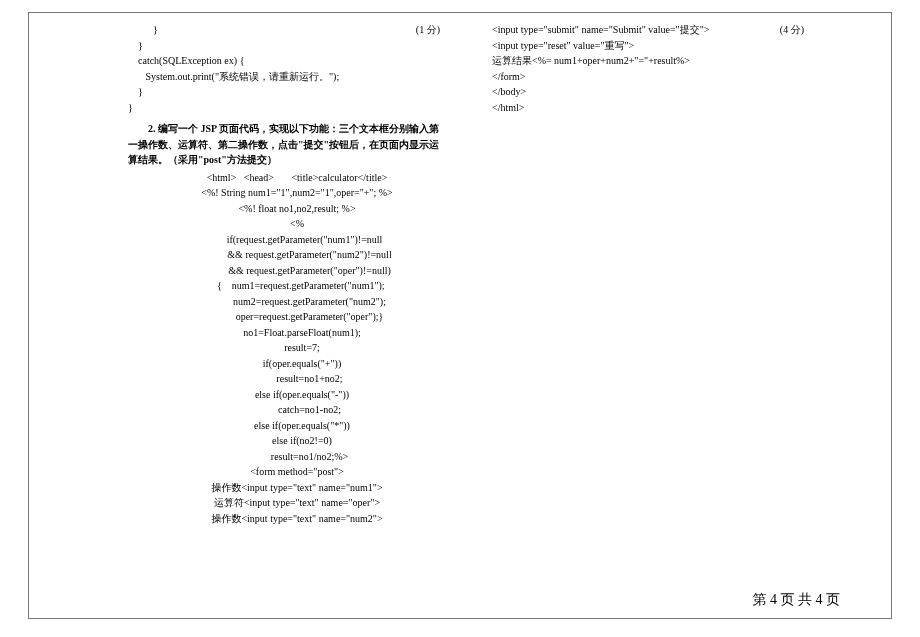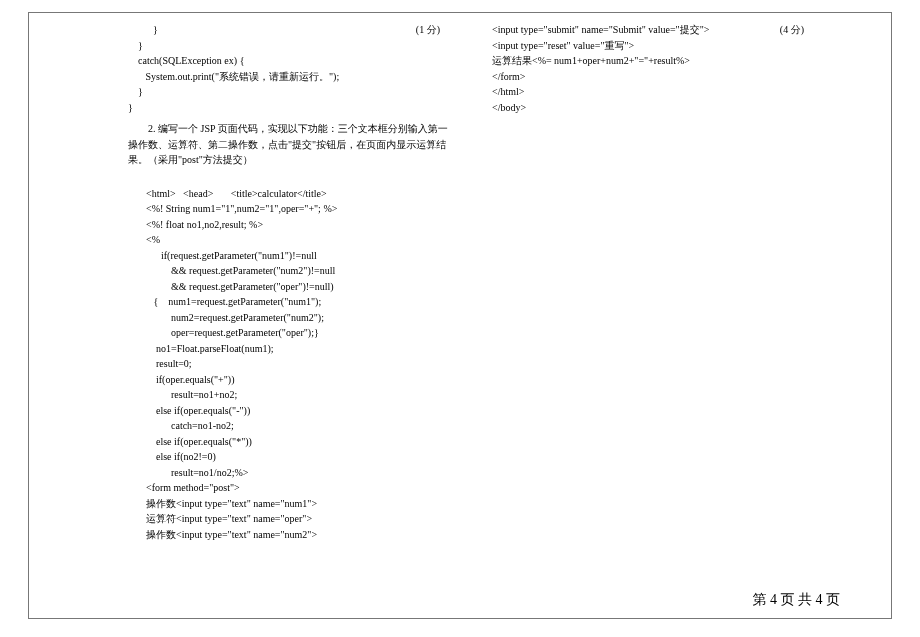--- a/index.html
+++ b/index.html
@@ -24,21 +24,21 @@
       pointer-events: none;
     }
     .columns {
       display: flex;
       gap: 44px;
       padding: 0 68px 0 88px;
     }
     .col { flex: 1; }
     .code-line { white-space: pre; font-family: "Times New Roman", serif; }
     .score { float: right; margin-right: 8px; }
-    .para { text-indent: 2em; font-weight: normal; margin: 6px 0 18px 0; }
+    .para { text-indent: 2em; font-weight: bold; margin: 6px 0 2px 0; }
     .footer {
       position: absolute;
       right: 80px;
       bottom: 26px;
       font-size: 14px;
     }
     .clearfix::after { content: ""; display: table; clear: both; }
   </style>
 </head>
 <body>
@@ -54,33 +54,33 @@
       <div class="code-line">    catch(SQLException ex) {</div>
       <div class="code-line">       System.out.print("系统错误，请重新运行。");</div>
       <div class="code-line">    }</div>
       <div class="code-line">}</div>
     </div>
 
     <p class="para">
       <span>2.  编写一个 JSP 页面代码，实现以下功能：三个文本框分别输入第一操作数、运算符、第二操作数，点击"提交"按钮后，在页面内显示运算结果。（采用"post"方法提交）</span>
     </p>
 
-    <div style="padding-left:18px;">
+    <div style="padding-left:18px;text-align:center;">
       <div class="code-line">&lt;html&gt;   &lt;head&gt;       &lt;title&gt;calculator&lt;/title&gt;</div>
       <div class="code-line">&lt;%! String num1="1",num2="1",oper="+"; %&gt;</div>
       <div class="code-line">&lt;%! float no1,no2,result; %&gt;</div>
       <div class="code-line">&lt;%</div>
       <div class="code-line">      if(request.getParameter("num1")!=null</div>
       <div class="code-line">          &amp;&amp; request.getParameter("num2")!=null</div>
       <div class="code-line">          &amp;&amp; request.getParameter("oper")!=null)</div>
       <div class="code-line">   {    num1=request.getParameter("num1");</div>
       <div class="code-line">          num2=request.getParameter("num2");</div>
       <div class="code-line">          oper=request.getParameter("oper");}</div>
       <div class="code-line">    no1=Float.parseFloat(num1);</div>
-      <div class="code-line">    result=0;</div>
+      <div class="code-line">    result=7;</div>
       <div class="code-line">    if(oper.equals("+"))</div>
       <div class="code-line">          result=no1+no2;</div>
       <div class="code-line">    else if(oper.equals("-"))</div>
       <div class="code-line">          catch=no1-no2;</div>
       <div class="code-line">    else if(oper.equals("*"))</div>
       <div class="code-line">    else if(no2!=0)</div>
       <div class="code-line">          result=no1/no2;%&gt;</div>
       <div class="code-line">&lt;form method="post"&gt;</div>
       <div class="code-line">操作数&lt;input type="text" name="num1"&gt;</div>
       <div class="code-line">运算符&lt;input type="text" name="oper"&gt;</div>
@@ -88,19 +88,19 @@
     </div>
   </div>
 
   <div class="col">
     <div class="clearfix">
       <span class="score">(4 分)</span>
       <div class="code-line">&lt;input type="submit" name="Submit" value="提交"&gt;</div>
       <div class="code-line">&lt;input type="reset" value="重写"&gt;</div>
       <div class="code-line">运算结果&lt;%= num1+oper+num2+"="+result%&gt;</div>
       <div class="code-line">&lt;/form&gt;</div>
+      <div class="code-line">&lt;/body&gt;</div>
       <div class="code-line">&lt;/html&gt;</div>
-      <div class="code-line">&lt;/body&gt;</div>
     </div>
   </div>
 </div>
 
 <div class="footer">第 4 页 共 4 页</div>
 
 </body></html>

